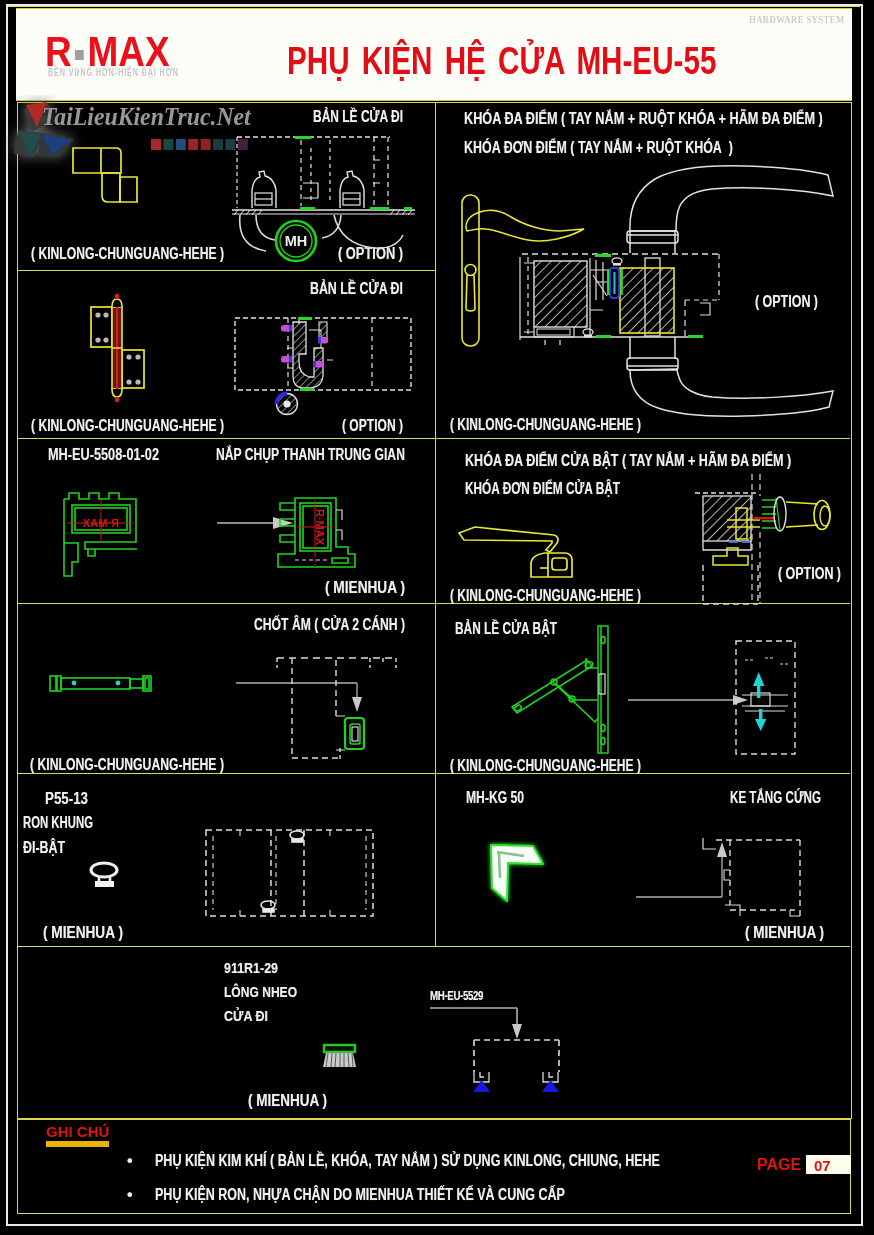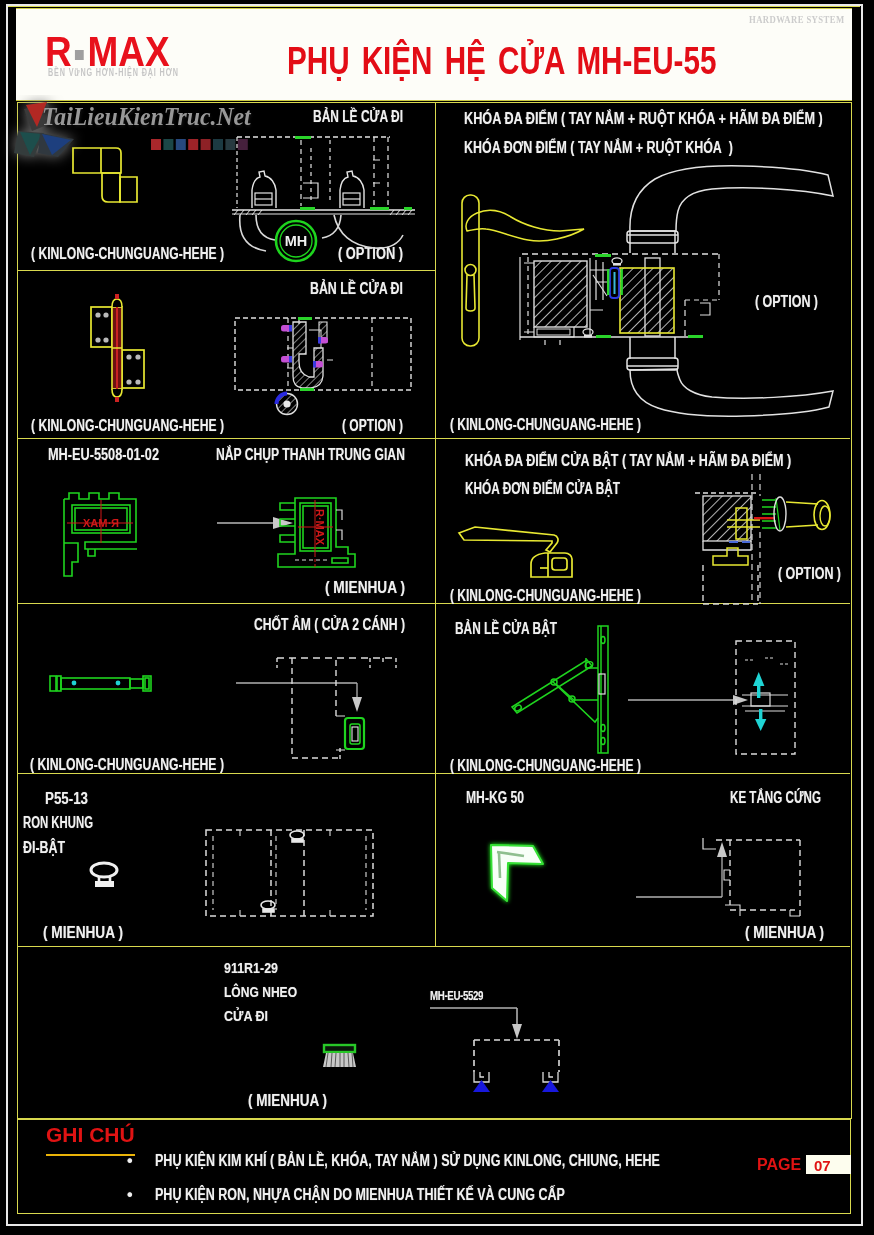--- a/index.html
+++ b/index.html
@@ -125,21 +125,21 @@
 <div class="t" id="p10c" style="left:224px;top:960px;transform:scaleX(0.830);font-size:15px;">911R1-29</div>
 
 <div class="t" id="p10l2" style="left:224px;top:984px;transform:scaleX(0.804);font-size:15px;">LÔNG NHEO</div>
 
 <div class="t" id="p10l3" style="left:224px;top:1008px;transform:scaleX(0.834);font-size:15px;">CỬA ĐI</div>
 
 <div class="t" id="p10p" style="left:430px;top:988px;transform:scaleX(0.750);font-size:13px;letter-spacing:-0.5px;">MH-EU-5529</div>
 
 <div class="t" id="p10m" style="left:248px;top:1093px;transform:scaleX(0.844);">( MIENHUA )</div>
 
-<div class="abs" style="left:46px;top:1123px;font-size:21px;font-weight:bold;color:#e01313;border-bottom:2px solid #eab308;padding-bottom:7px;">GHI CHÚ</div>
+<div class="abs" style="left:46px;top:1123px;font-size:15px;font-weight:bold;color:#e01313;border-bottom:6px solid #eab308;padding-bottom:1px;">GHI CHÚ</div>
 
 <div class="t" id="nb1" style="left:127px;top:1153px;transform:scaleX(1.000);">•</div>
 <div class="t" id="nt1" style="left:155px;top:1153px;transform:scaleX(0.784);">PHỤ KIỆN KIM KHÍ ( BẢN LỀ, KHÓA, TAY NẮM ) SỬ DỤNG KINLONG, CHIUNG, HEHE</div>
 
 <div class="t" id="nb2" style="left:127px;top:1187px;transform:scaleX(1.000);">•</div>
 <div class="t" id="nt2" style="left:155px;top:1187px;transform:scaleX(0.782);">PHỤ KIỆN RON, NHỰA CHẬN DO MIENHUA THIẾT KẾ VÀ CUNG CẤP</div>
 
 <div class="abs" style="left:757px;top:1156px;font-size:16px;font-weight:bold;color:#e01313;">PAGE</div>
 
 <div class="abs" style="left:806px;top:1155px;width:45px;height:19px;background:#fdfdee;"></div>

